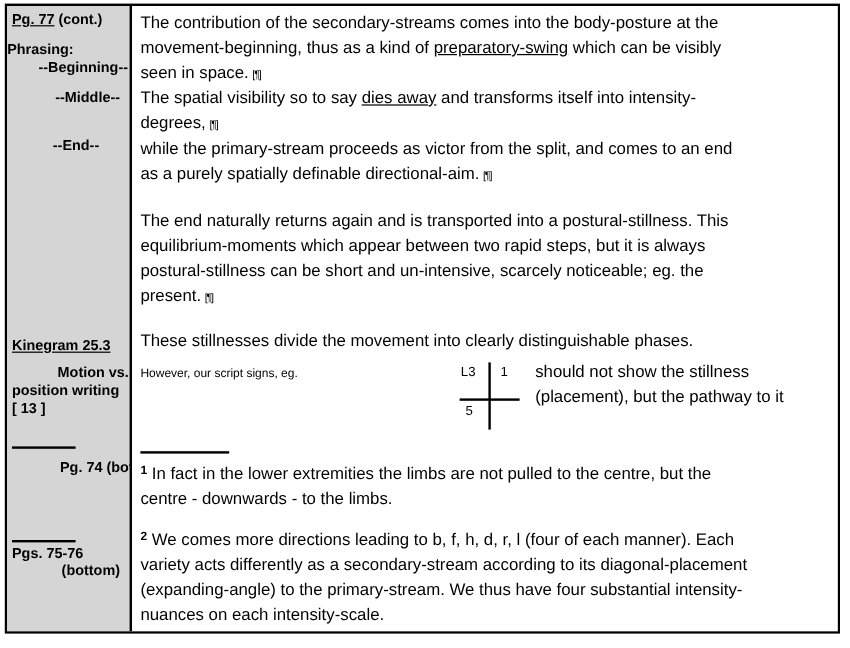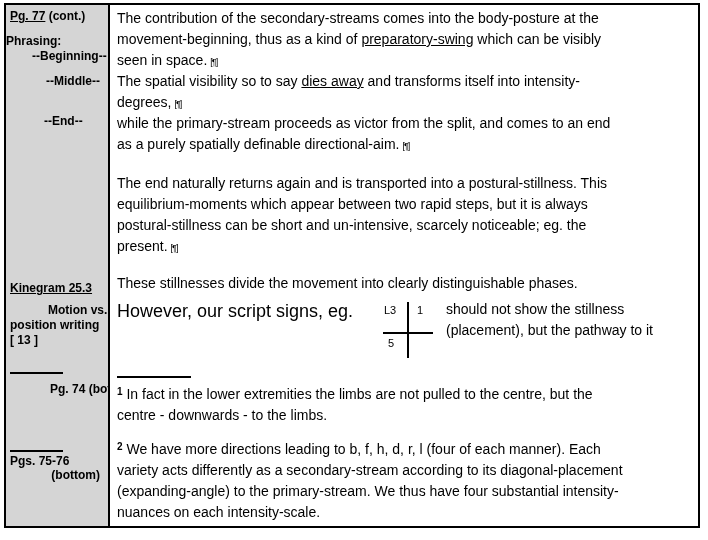--- a/index.html
+++ b/index.html
@@ -33,21 +33,21 @@
   .sup{font-weight:bold;font-size:10px;position:relative;top:-4px;}
   .fn-rule{position:absolute;left:7px;top:371px;width:74px;height:0;border-top:2px solid #000;}
   
   .kcross{position:absolute;left:272px;top:295px;width:54px;height:62px;font-size:11px;line-height:12px;}
   .kv{position:absolute;left:25px;top:2px;width:2px;height:56px;background:#000;}
   .kh{position:absolute;left:1px;top:32px;width:50px;height:2px;background:#000;}
   .kl{position:absolute;white-space:nowrap;text-align:center;}
   .kl-tl{left:2px;top:4px;}
   .kl-tr{left:35px;top:4px;}
   .kl-bl{left:6px;top:37px;}
-  .script-lead{position:absolute;left:7px;top:296px;font-size:18px;line-height:21px;white-space:nowrap;}
+  .script-lead{position:absolute;left:7px;top:296px;font-size:10px;line-height:21px;white-space:nowrap;}
   .script-right{position:absolute;left:336px;top:294px;font-size:14px;line-height:21px;}
   
   .p1{top:3px;} .p2{top:66px;} .p3{top:108px;} .p4{top:168px;} .p5{top:268px;}
   .fn1{top:379px;} .fn2{top:434px;}
   
   .sb-pg77{left:4px;top:4px;}
   .sb-phrasing{left:0;top:29px;}
   .sb-beginning{left:26px;top:44px;}
   .sb-middle{left:40px;top:69px;}
   .sb-end{left:38px;top:109px;}
@@ -128,20 +128,20 @@
     </div>
 
     <div class="fn-rule"></div>
 
     <div class="para fn1">
       <div class="line"><span class="sup">1</span><span> In fact in the lower extremities the limbs are not pulled to the centre, but the</span></div>
       <div class="line">centre - downwards - to the limbs.</div>
     </div>
 
     <div class="para fn2">
-      <div class="line"><span class="sup">2</span><span> We have more directions leading to b, f, h, d, r, l (four of each manner). Each</span></div>
+      <div class="line"><span class="sup">2</span><span> We comes more directions leading to b, f, h, d, r, l (four of each manner). Each</span></div>
       <div class="line">variety acts differently as a secondary-stream according to its diagonal-placement</div>
       <div class="line">(expanding-angle) to the primary-stream. We thus have four substantial intensity-</div>
       <div class="line">nuances on each intensity-scale.</div>
     </div>
 
   </div>
 </div>
 
 </body></html>

